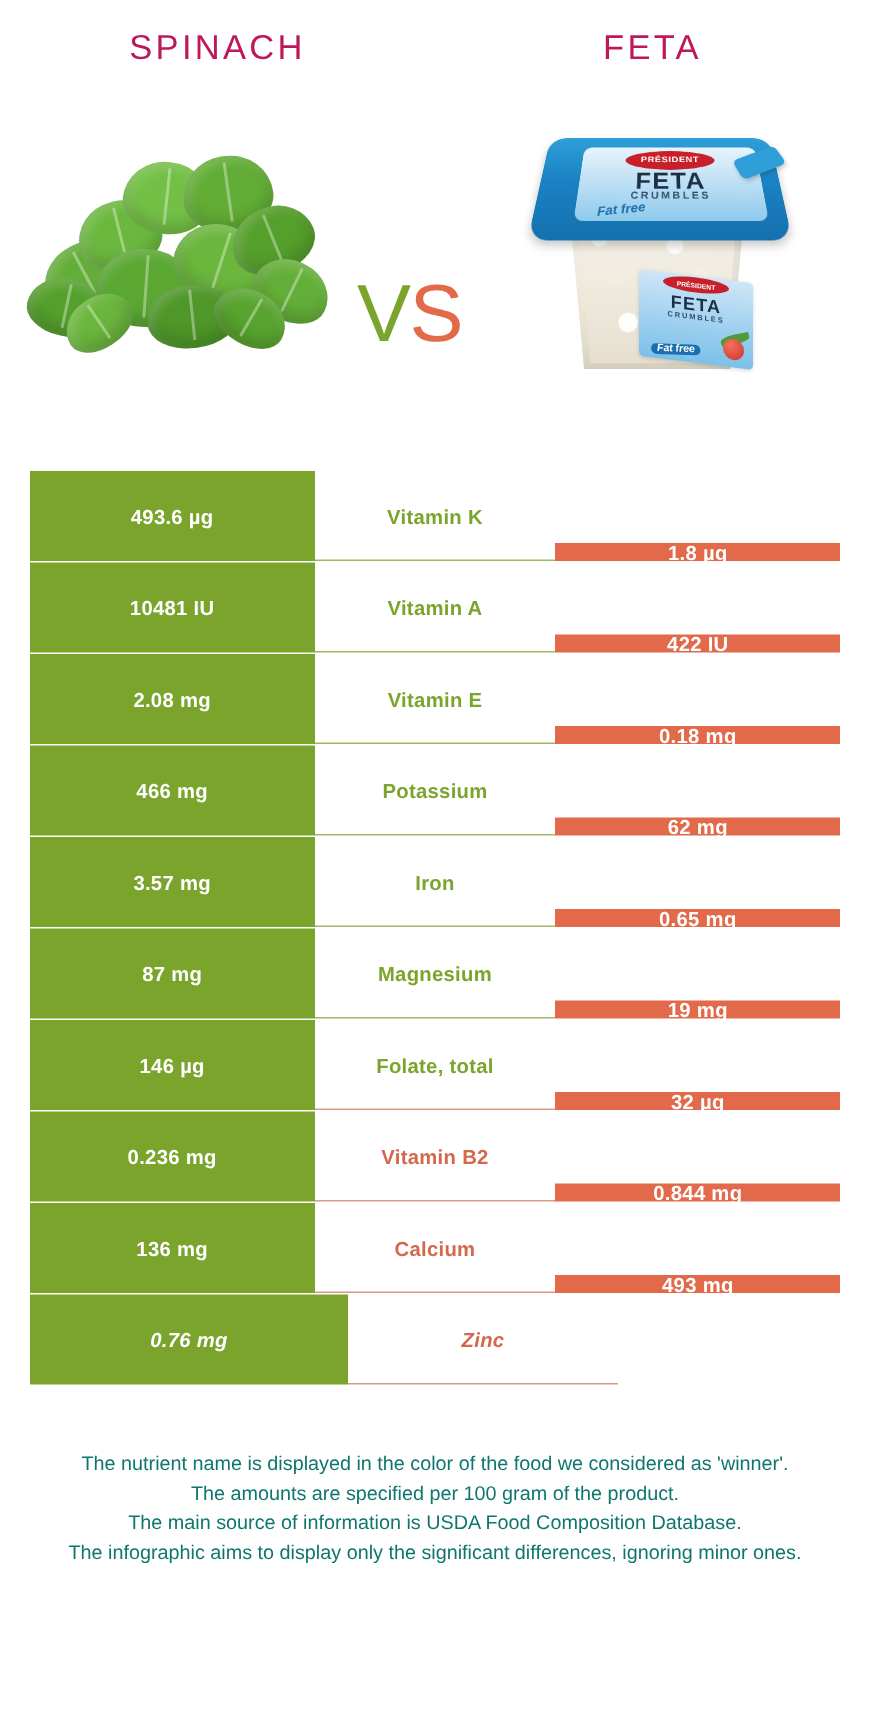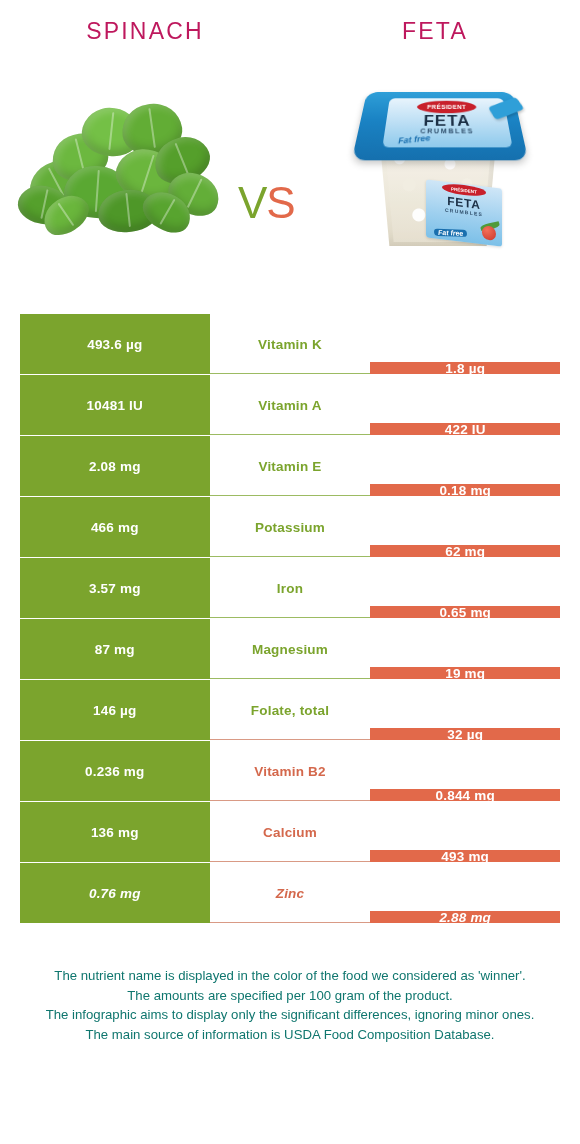--- a/index.html
+++ b/index.html
@@ -136,21 +136,21 @@
     border-radius:50%;
   }
   .sprig{
     position:absolute; right:2px; bottom:16px; width:20px; height:6px;
     background:#4f9a3a; border-radius:50% 0 50% 0; transform:rotate(-18deg);
   }
 
   
   .vs {
     position:absolute; left:238px; top:122px;
-    font-size:44px; font-weight:400; letter-spacing:-1px;
+    font-size:54px; font-weight:400; letter-spacing:-1px;
     font-family:"Liberation Sans", sans-serif;
   }
   .vs .v { color:#7ba42d; }
   .vs .s { color:#e2694a; }
 
   
   .table {
     position:absolute; left:20px; top:314px;
     width:540px;
   }
@@ -283,24 +283,23 @@
         <div class="cell cell-right">0.844 mg</div>
       </div>
       <div class="row">
         <div class="cell cell-left">136 mg</div>
         <div class="cell cell-mid win-orange sep-orange">Calcium</div>
         <div class="cell cell-right">493 mg</div>
       </div>
       <div class="row">
         <div class="cell cell-left">0.76 mg</div>
         <div class="cell cell-mid win-orange sep-orange">Zinc</div>
-        <div class="cell cell-right">2.88 mg</div>
       </div>
     </div>
 
   <div class="footnote">
     <div>The nutrient name is displayed in the color of the food we considered as 'winner'.</div>
     <div>The amounts are specified per 100 gram of the product.</div>
+    <div>The main source of information is USDA Food Composition Database.</div>
     <div>The infographic aims to display only the significant differences, ignoring minor ones.</div>
-    <div>The main source of information is USDA Food Composition Database.</div>
   </div>
 
 </div>
 
 </body></html>

